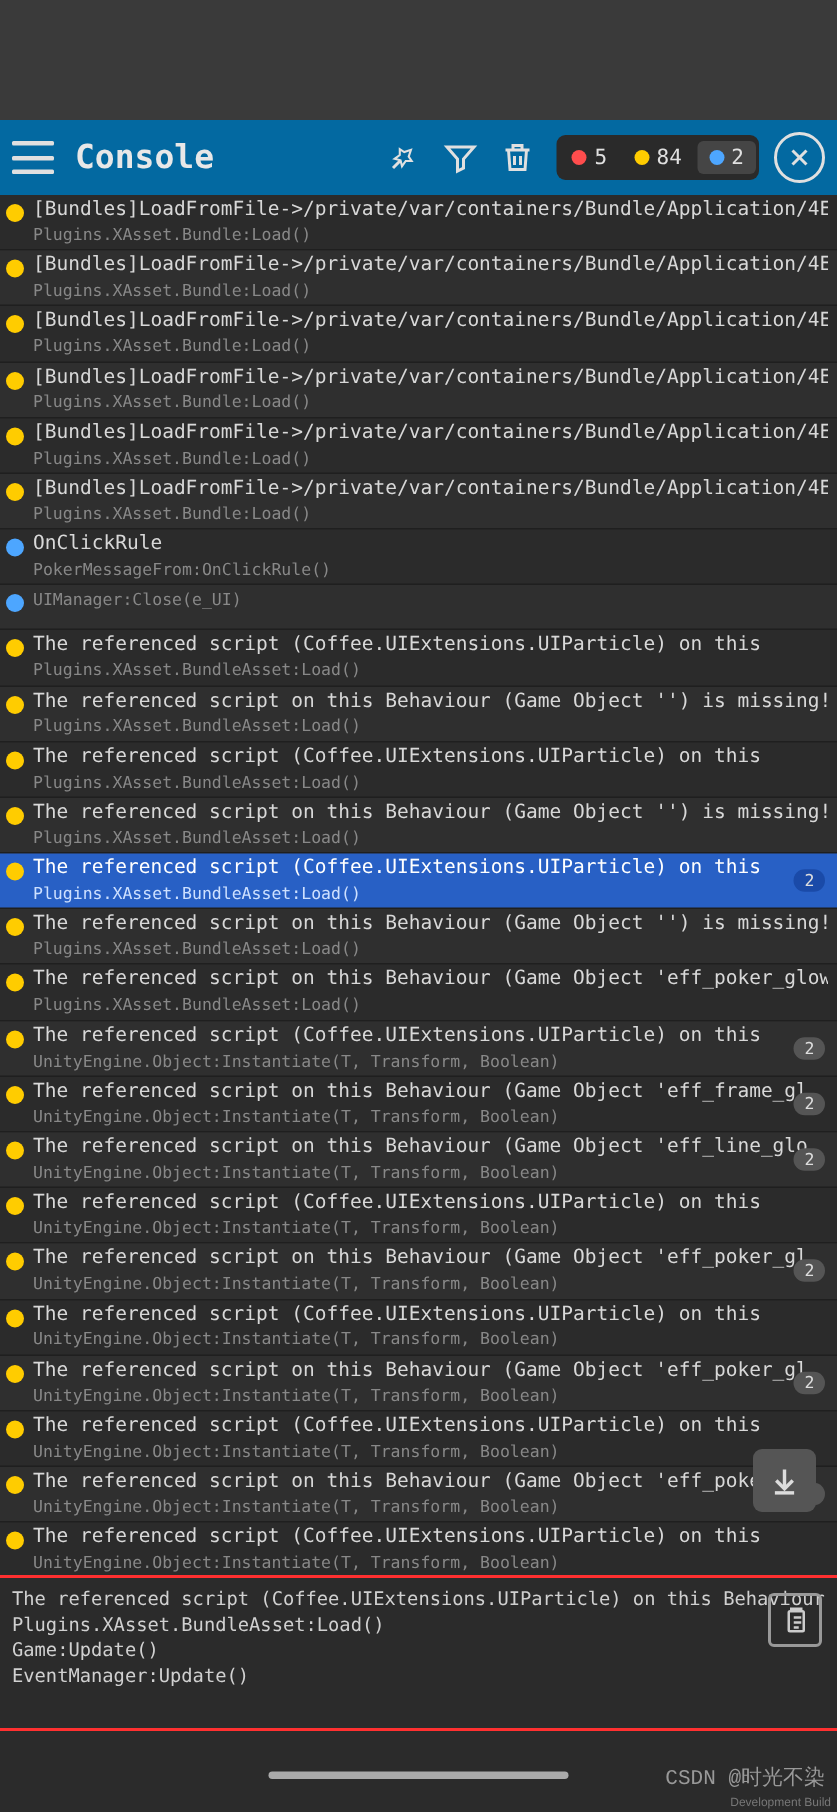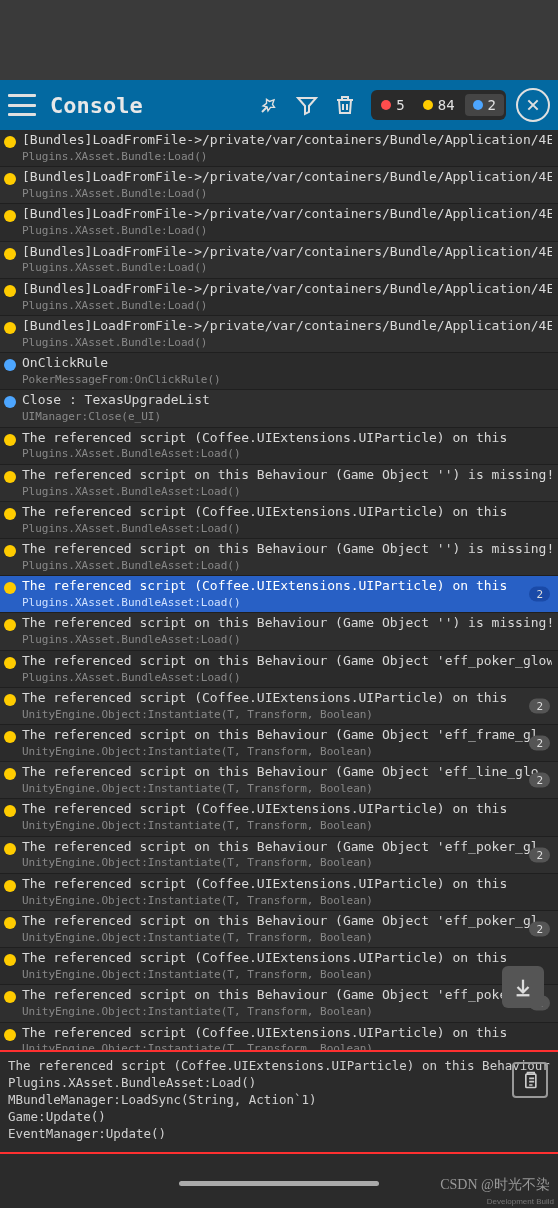--- a/index.html
+++ b/index.html
@@ -72,21 +72,21 @@
   width:42px; height:42px; background:#555; border-radius:6px;
   display:flex; align-items:center; justify-content:center; cursor:pointer;
 }
 .scrollbtn svg{width:22px;height:22px;stroke:#ddd;stroke-width:2.5;fill:none;}
 
 .footer {
   position:absolute; bottom:0; left:0; right:0; height:50px;
   display:flex; align-items:center; justify-content:center;
 }
 .homebar { width:200px; height:5px; background:#aaa; border-radius:3px; }
-.watermark { position:absolute; right:8px; bottom:14px; font-size:14px; color:#999; font-family:Liberation Serif, serif; }
+.watermark { position:absolute; right:8px; bottom:14px; font-size:14px; color:#999; font-family:Liberation Mono, monospace; }
 .devbuild { position:absolute; right:4px; bottom:2px; font-size:8px; color:#777; font-family:Liberation Sans, sans-serif; }
 </style>
 </head>
 <body>
 
 <div class="topgap"></div>
 
 <div class="header">
   <div class="hamburger">
     <span></span>
@@ -179,21 +179,20 @@
     <div class="row">
       <div class="bullet info"></div>
       <div class="textcol">
         <div class="msg">OnClickRule</div>
         <div class="sub">PokerMessageFrom:OnClickRule()</div>
       </div>
     </div>
     <div class="row alt">
       <div class="bullet info"></div>
       <div class="textcol">
-        <div class="msg">Close : TexasUpgradeList</div>
         <div class="sub">UIManager:Close(e_UI)</div>
       </div>
     </div>
     <div class="row">
       <div class="bullet warn"></div>
       <div class="textcol">
         <div class="msg">The referenced script (Coffee.UIExtensions.UIParticle) on this</div>
         <div class="sub">Plugins.XAsset.BundleAsset:Load()</div>
       </div>
     </div>
@@ -315,21 +314,20 @@
         <div class="msg">The referenced script (Coffee.UIExtensions.UIParticle) on this</div>
         <div class="sub">UnityEngine.Object:Instantiate(T, Transform, Boolean)</div>
       </div>
     </div>
   </div>
 
 <div class="detail">
   <div id="detail-lines">
       <div class="line">The referenced script (Coffee.UIExtensions.UIParticle) on this Behaviour is mi</div>
       <div class="line">Plugins.XAsset.BundleAsset:Load()</div>
-      <div class="line">MBundleManager:LoadSync(String, Action`1)</div>
       <div class="line">Game:Update()</div>
       <div class="line">EventManager:Update()</div>
     </div>
   <div class="clipbtn">
     <svg viewBox="0 0 24 24">
         <rect x="7" y="5" width="12" height="16" rx="1"></rect>
         <path d="M9 5V3h8v2M11 10h6M11 14h6M11 18h4"></path>
       </svg>
   </div>
 </div>

